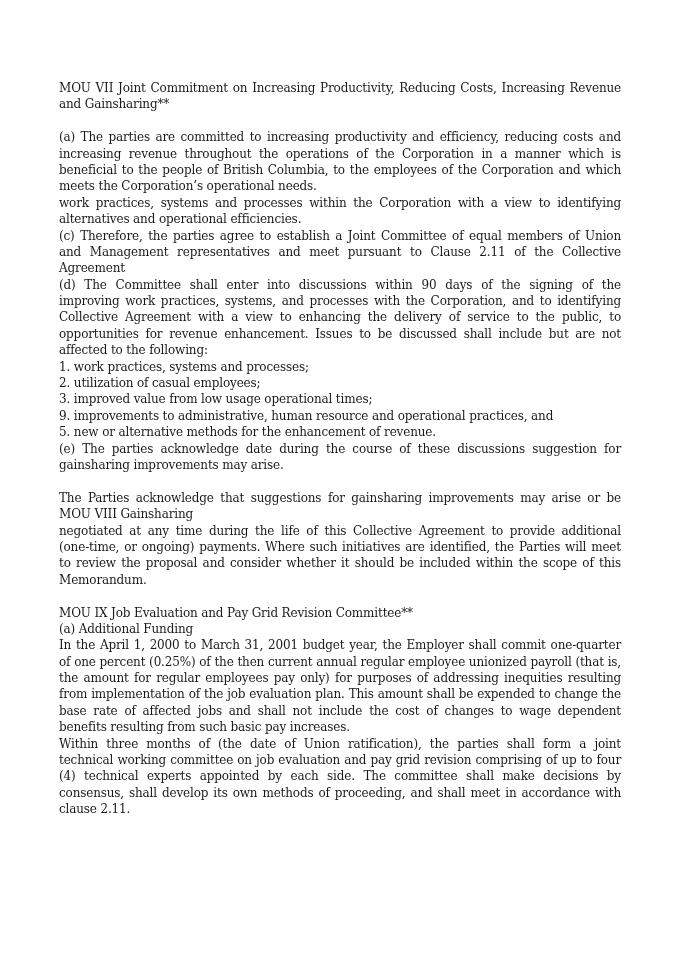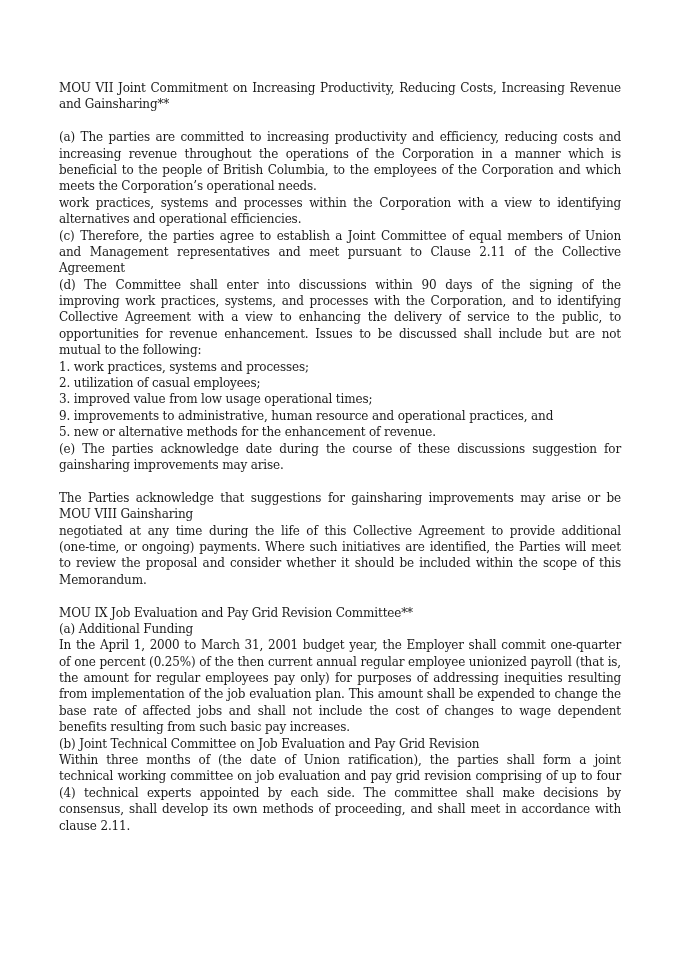--- a/index.html
+++ b/index.html
@@ -50,21 +50,21 @@
       <div class="line last">meets the Corporation’s operational needs.</div>
       <div class="line">work practices, systems and processes within the Corporation with a view to identifying</div>
       <div class="line last">alternatives and operational efficiencies.</div>
       <div class="line">(c) Therefore, the parties agree to establish a Joint Committee of equal members of Union</div>
       <div class="line">and Management representatives and meet pursuant to Clause 2.11 of the Collective</div>
       <div class="line last">Agreement</div>
       <div class="line">(d) The Committee shall enter into discussions within 90 days of the signing of the</div>
       <div class="line">improving work practices, systems, and processes with the Corporation, and to identifying</div>
       <div class="line">Collective Agreement with a view to enhancing the delivery of service to the public, to</div>
       <div class="line">opportunities for revenue enhancement. Issues to be discussed shall include but are not</div>
-      <div class="line last">mutual to the following:</div>
+      <div class="line last">affected to the following:</div>
       <div class="line last">1. work practices, systems and processes;</div>
       <div class="line last">2. utilization of casual employees;</div>
       <div class="line last">3. improved value from low usage operational times;</div>
       <div class="line last">9. improvements to administrative, human resource and operational practices, and</div>
       <div class="line last">5. new or alternative methods for the enhancement of revenue.</div>
       <div class="line">(e) The parties acknowledge date during the course of these discussions suggestion for</div>
       <div class="line last">gainsharing improvements may arise.</div>
       <div class="gap"></div>
     </div>
   <div id="sec-1">
@@ -78,20 +78,19 @@
     </div>
   <div id="sec-2">
       <div class="line last">MOU IX Job Evaluation and Pay Grid Revision Committee**</div>
       <div class="line last">(a) Additional Funding</div>
       <div class="line">In the April 1, 2000 to March 31, 2001 budget year, the Employer shall commit one-quarter</div>
       <div class="line">of one percent (0.25%) of the then current annual regular employee unionized payroll (that is,</div>
       <div class="line">the amount for regular employees pay only) for purposes of addressing inequities resulting</div>
       <div class="line">from implementation of the job evaluation plan. This amount shall be expended to change the</div>
       <div class="line">base rate of affected jobs and shall not include the cost of changes to wage dependent</div>
       <div class="line last">benefits resulting from such basic pay increases.</div>
-      <div class="line last">(b) Joint Technical Committee on Job Evaluation and Pay Grid Revision</div>
       <div class="line">Within three months of (the date of Union ratification), the parties shall form a joint</div>
       <div class="line">technical working committee on job evaluation and pay grid revision comprising of up to four</div>
       <div class="line">(4) technical experts appointed by each side. The committee shall make decisions by</div>
       <div class="line">consensus, shall develop its own methods of proceeding, and shall meet in accordance with</div>
       <div class="line last">clause 2.11.</div>
     </div>
 </div>
 
 </body></html>

